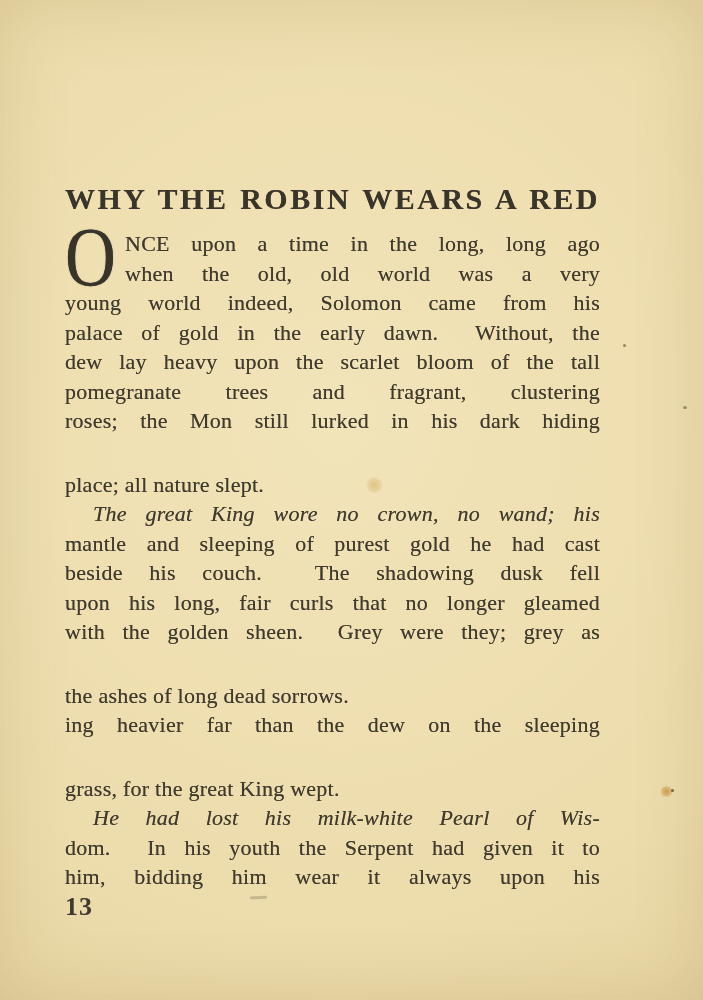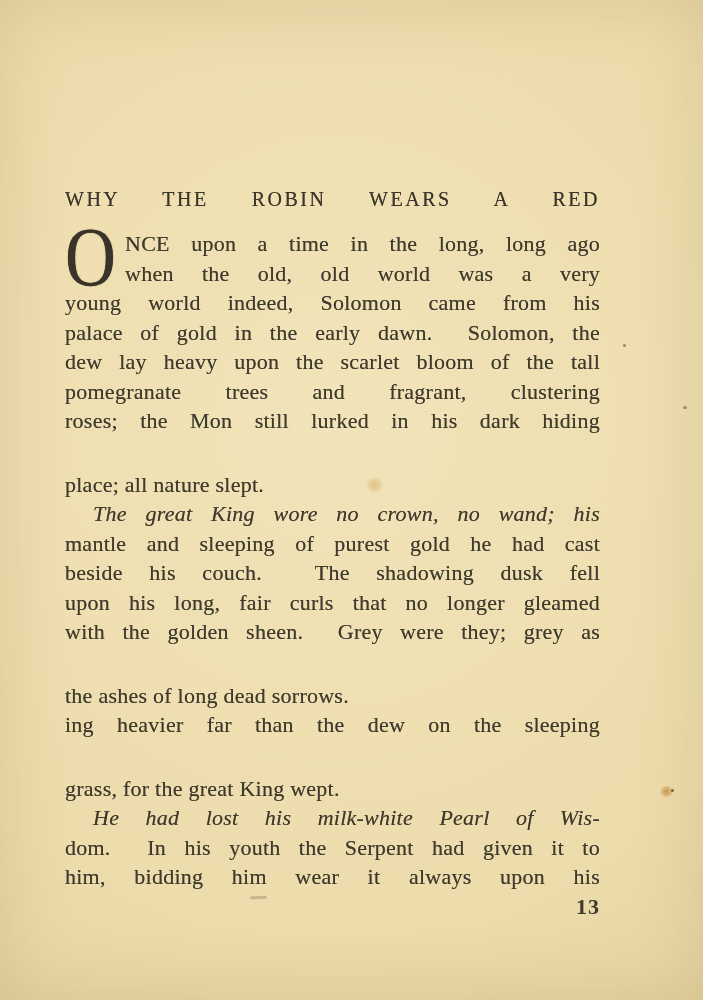--- a/index.html
+++ b/index.html
@@ -16,22 +16,22 @@
     font-family: "Liberation Serif", serif;
     color: var(--ink, #3e3a2d);
   }
   .content {
     position: absolute;
     left: 65px;
     top: 183px;
     width: 535px;
   }
   .title {
-    font-weight: 400;
-    font-size: 20px;
+    font-weight: 700;
+    font-size: 30px;
     letter-spacing: 2.5px;
     color: #39352a;
     text-shadow: 0 0 0.5px rgba(57,53,42,0.7);
   }
   .title-l1 {
     height: 37px;
     line-height: 32px;
     text-align: justify;
     text-align-last: justify;
   }
@@ -68,22 +68,22 @@
     line-height: 1;
     font-weight: 400;
     color: #38342a;
     transform: scaleX(0.84);
     transform-origin: left center;
     text-shadow: 0 0 1px rgba(56,52,42,0.8);
   }
   .folio {
     height: 30px;
     line-height: 30px;
-    text-align: right;
-    font-size: 22px;
+    text-align: left;
+    font-size: 26px;
     font-weight: 700;
     letter-spacing: 1px;
   }
   
   .mark { position: absolute; pointer-events: none; }
   .stain-large {
     left: 660px; top: 786px; width: 13px; height: 11px;
     background: radial-gradient(circle, rgba(193,134,48,0.75) 0%, rgba(193,134,48,0.35) 55%, rgba(193,134,48,0) 75%);
     border-radius: 50%;
   }
@@ -120,21 +120,21 @@
 
     <div class="title">
       <div class="title-l1">WHY THE ROBIN WEARS A RED</div>
     </div>
 
     <div class="bodytext">
       <span class="dropcap">O</span>
       <div class="bl">NCE upon a time in the long, long ago</div>
       <div class="bl">when the old, old world was a very</div>
       <div class="bl">young world indeed, Solomon came from his</div>
-      <div class="bl">palace of gold in the early dawn.  Solomon, the</div>
+      <div class="bl">palace of gold in the early dawn.  Without, the</div>
       <div class="bl">dew lay heavy upon the scarlet bloom of the tall</div>
       <div class="bl">pomegranate trees and fragrant, clustering</div>
       <div class="bl">roses; the Mon still lurked in his dark hiding</div>
       <div class="bl end">place; all nature slept.</div>
       <div class="bl ind">The great King wore no crown, no wand; his</div>
       <div class="bl">mantle and sleeping of purest gold he had cast</div>
       <div class="bl">beside his couch.  The shadowing dusk fell</div>
       <div class="bl">upon his long, fair curls that no longer gleamed</div>
       <div class="bl">with the golden sheen.  Grey were they; grey as</div>
       <div class="bl end">the ashes of long dead sorrows.</div>

